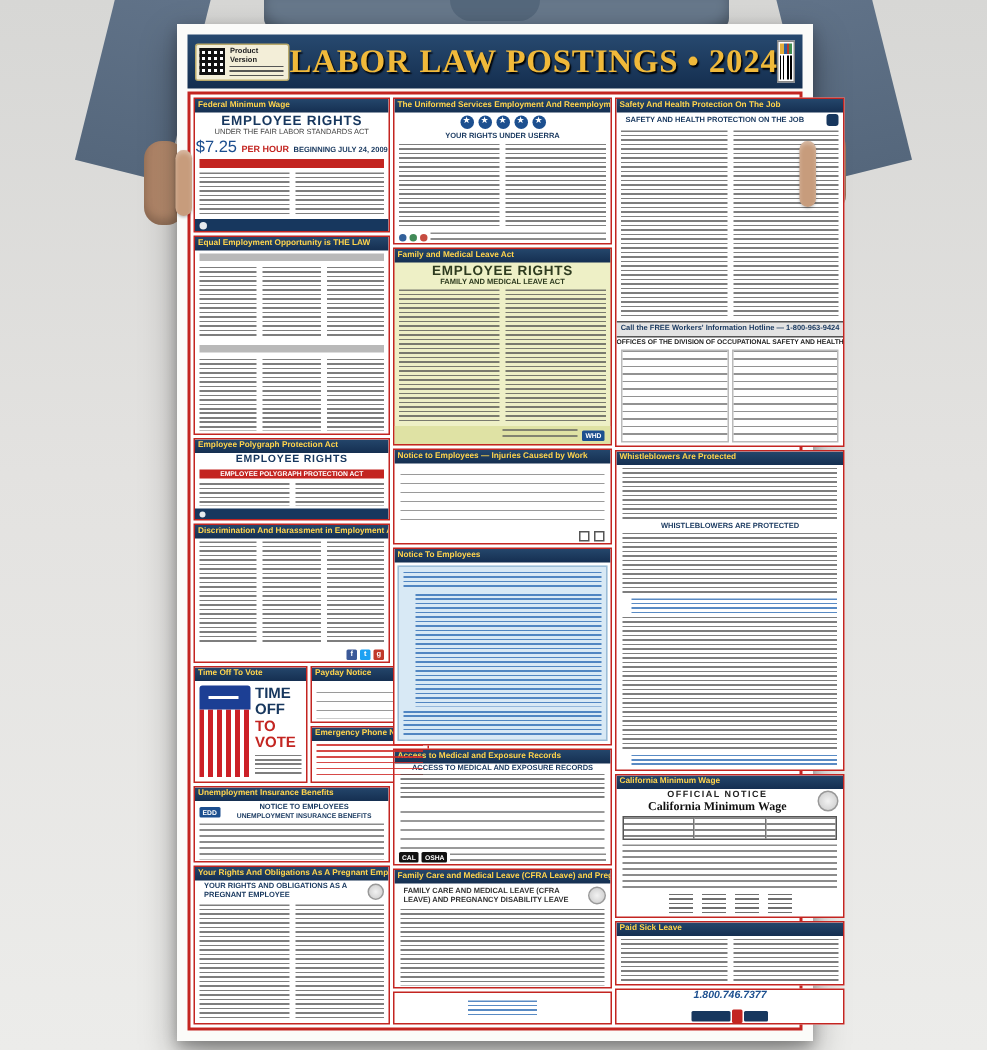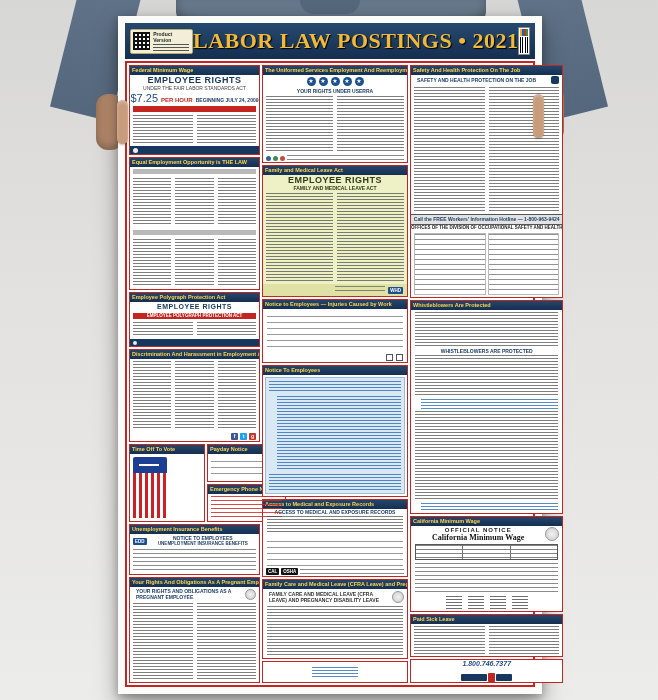--- a/index.html
+++ b/index.html
@@ -126,21 +126,21 @@
   <div class="poster-inner">
 
     <div class="hdr">
       <div class="qrbox">
         <div class="qr"></div>
         <div>
           <div class="qrtxt">Product Version</div>
           <div class="qrsub"></div>
         </div>
       </div>
-      <div class="hdr-title">LABOR LAW POSTINGS • 2021</div>
+      <div class="hdr-title">LABOR LAW POSTINGS • 2024</div>
       <div class="bcbox">
         <div class="bclabel"></div>
         <div class="bars"></div>
       </div>
     </div>
 
     <div class="content">
 
       <div class="col col-l">
 
@@ -208,20 +208,25 @@
           </div>
         </div>
 
         <div style="height:78px;display:flex;gap:2px;flex:none">
           <div class="sec" style="width:74px">
             <div class="band">Time Off To Vote</div>
             <div class="votewrap">
               <div class="ballot">
                 <div class="ballot-top"></div>
                 <div class="ballot-body"></div>
+              </div>
+              <div class="votetxt">
+                <div class="vote1">TIME OFF</div>
+                <div class="vote2">TO VOTE</div>
+                <div class="tl" style="flex:1;margin-top:2px"></div>
               </div>
             </div>
           </div>
           <div style="flex:1;display:flex;flex-direction:column;gap:2px">
             <div class="sec" style="flex:1">
               <div class="band">Payday Notice</div>
               <div class="form" style="flex:1;margin:2px 3px"></div>
             </div>
             <div class="sec" style="flex:1">
               <div class="band">Emergency Phone Numbers</div>

